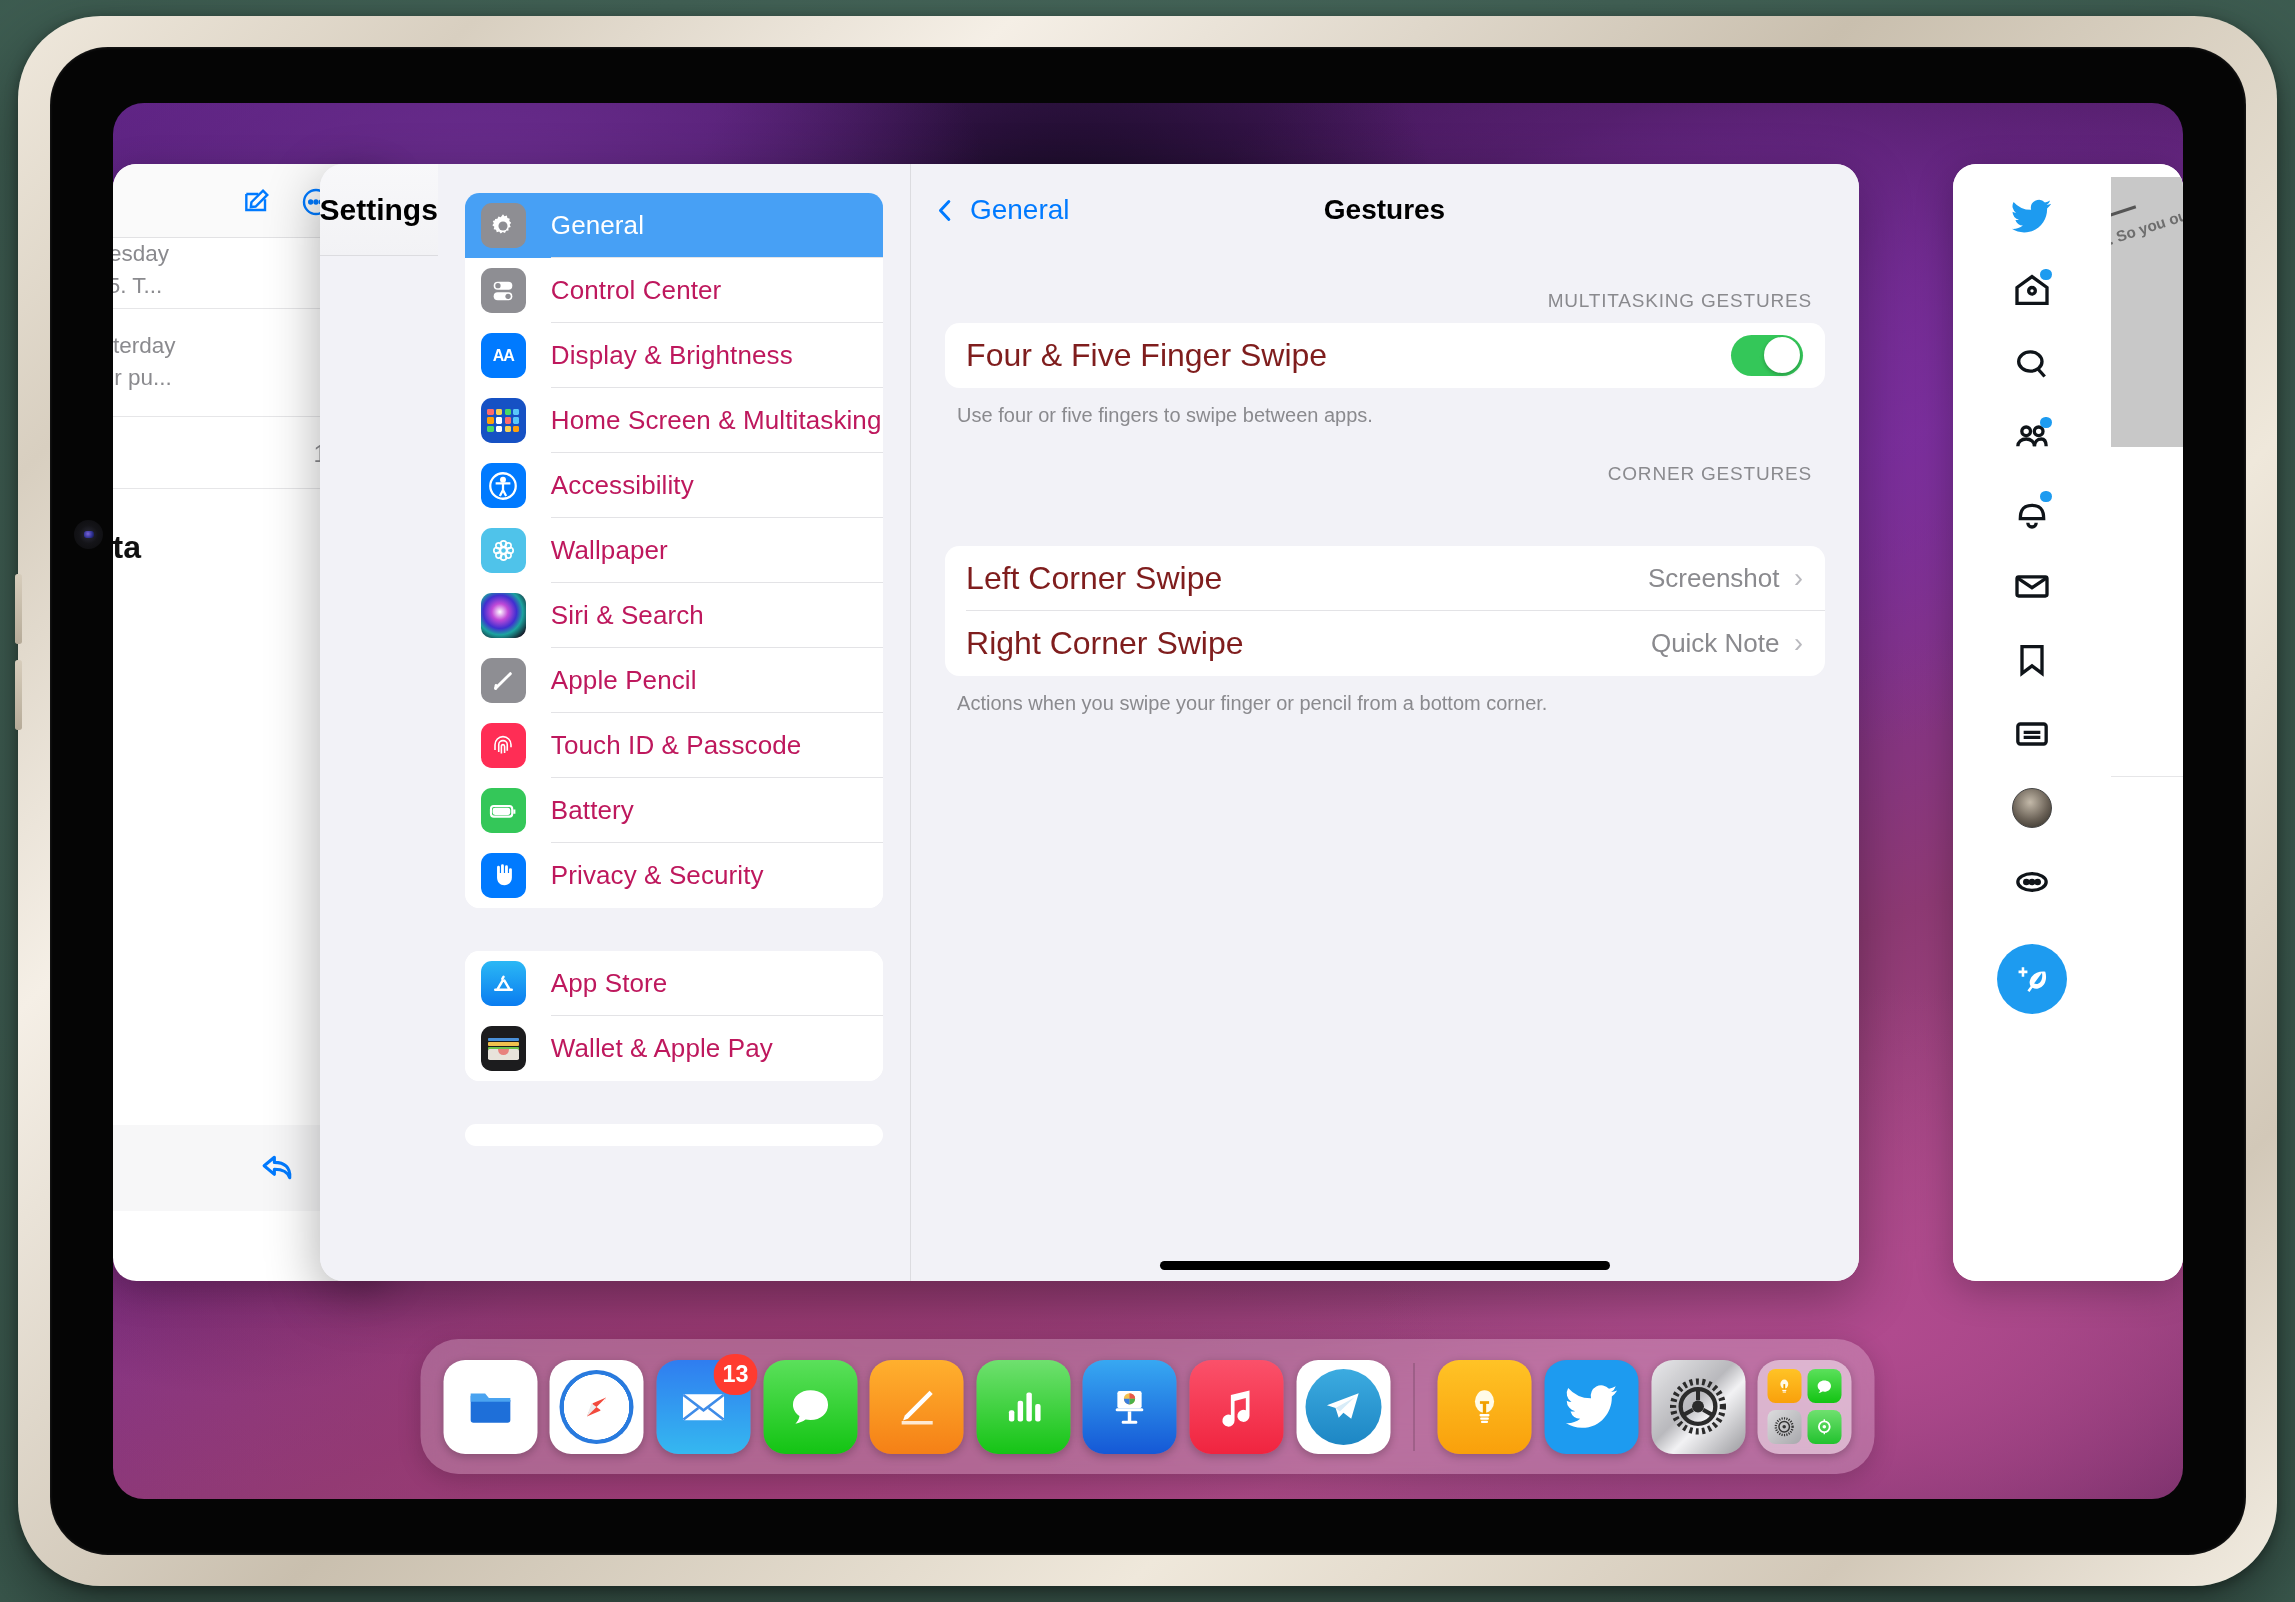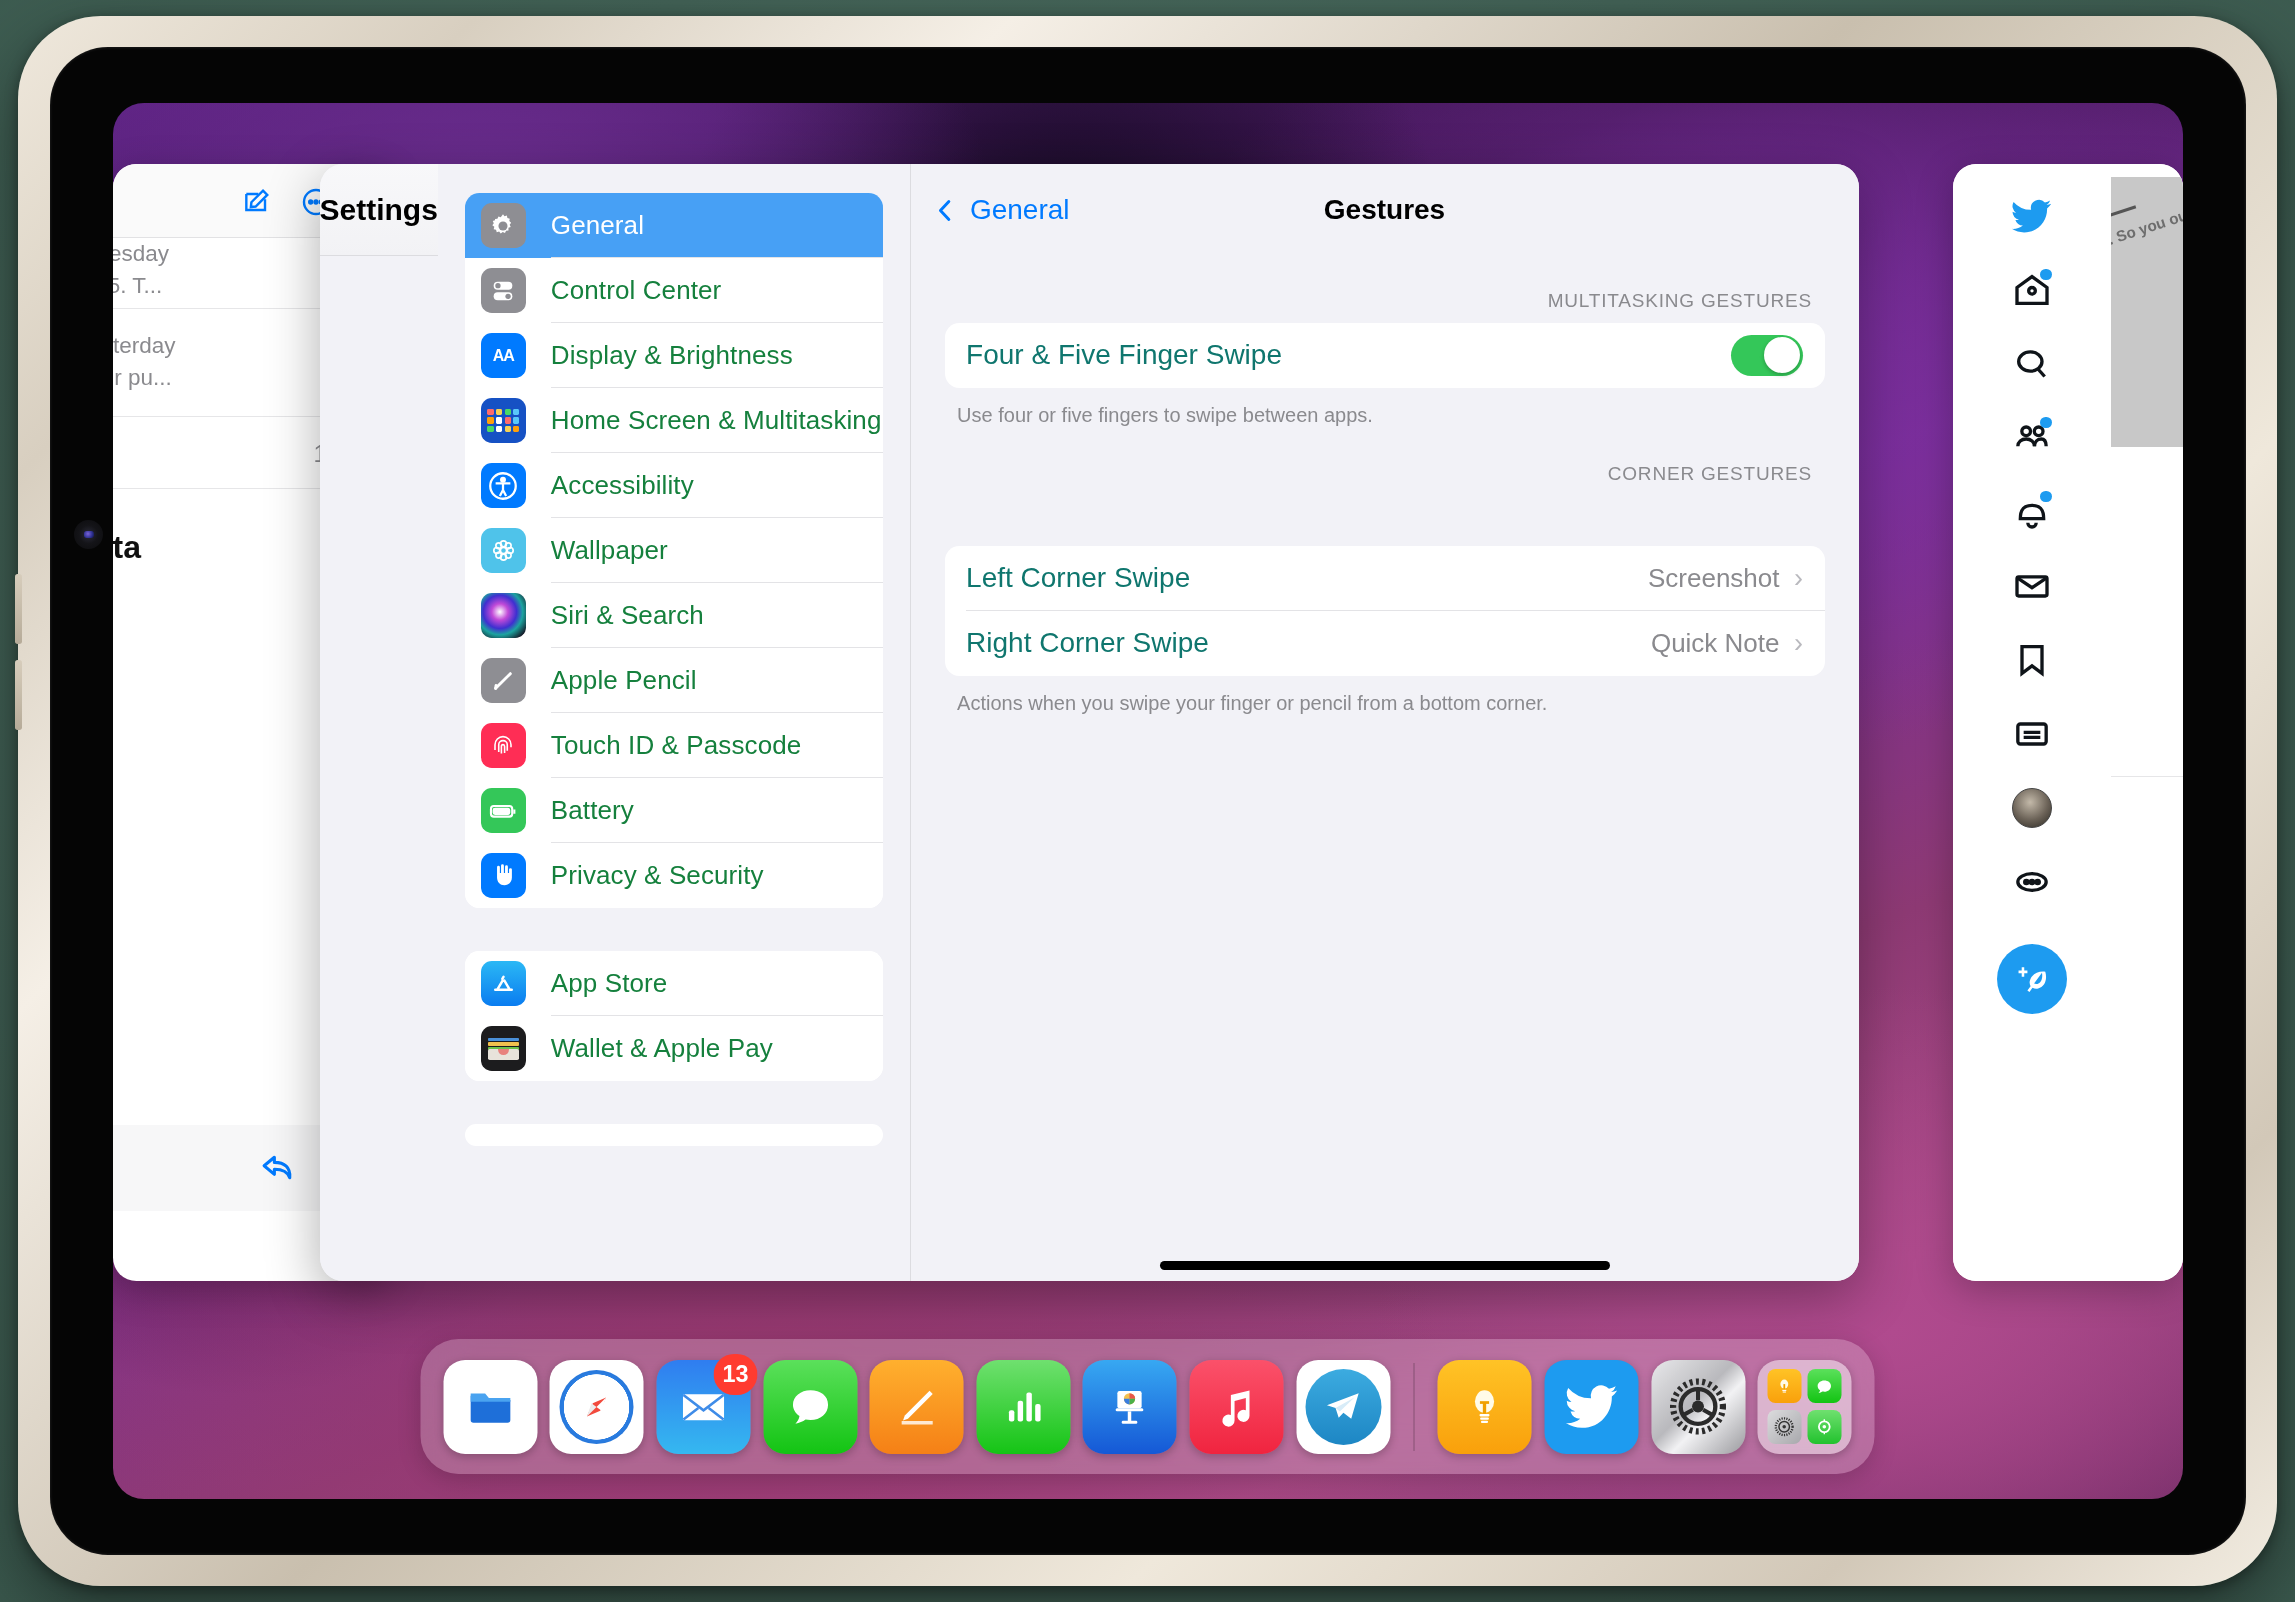--- a/index.html
+++ b/index.html
@@ -97,36 +97,36 @@
   #sbar{ width:590px; background:#f2f2f7; position:relative; display:flex; }
   #sbarHeader{ height:92px; background:linear-gradient(180deg,#f8f8fa,#f2f2f5);
     border-bottom:0.9px solid #dcdce0; display:flex; align-items:center; justify-content:center; }
   #sbarTitle{ font-size:30px; font-weight:bold; color:#000; }
   #sbarScroll{ flex:1; overflow:hidden; padding:29px 27px 0 27px; }
   .sgroup{ background:#fff; border-radius:14.4px; overflow:hidden; margin-bottom:43px; }
   .srow{ display:flex; align-items:center; height:65px; padding:0 0 0 16px; position:relative; background:#fff; }
   .srow.active{ background:#47a0f5; }
   .srow .ico{ width:45px; height:45px; border-radius:10.8px; flex:0 0 auto;
     display:flex; align-items:center; justify-content:center; overflow:hidden; }
-  .srow .lbl{ margin-left:25px; font-size:26px; color:#15803d; letter-spacing:0.1px; }
+  .srow .lbl{ margin-left:25px; font-size:26px; color:#be185d; letter-spacing:0.1px; }
   .srow.active .lbl{ color:#fff; }
   .srow .divider{ position:absolute; left:86px; right:0; bottom:0; height:0.9px; background:#e3e3e6; }
   .srow:last-child .divider{ display:none; }
 
   
   #detail{ flex:1; background:#f2f2f7; position:relative; border-left:0.9px solid #dcdce0; }
   #detailNav{ height:92px; position:relative; display:flex; align-items:center; }
   #backBtn{ position:absolute; left:21.6px; display:flex; align-items:center; gap:10.8px; cursor:pointer; }
   #backBtn .bklabel{ color:#007aff; font-size:28px; }
   #detailTitle{ width:100%; text-align:center; font-size:28px; font-weight:bold; color:#000; }
   #detailBody{ padding:0 34px; }
   .sec-hdr{ font-size:19px; color:#8a8a8e; letter-spacing:0.8px; padding:34px 12.6px 10.8px 12.6px;text-align:right; }
   .card{ background:#fff; border-radius:14.4px; overflow:hidden; }
   .crow{ display:flex; align-items:center; height:65px; padding:0 21.6px 0 21.6px; position:relative; }
-  .crow .ctitle{ font-size:28px; color:#0f766e; }
+  .crow .ctitle{ font-size:32px; color:#7f1d1d; }
   .crow .cval{ margin-left:auto; font-size:26px; color:#8a8a8e; }
   .crow .chev{ margin-left:14.4px; color:#b9b9be; font-size:27px; line-height:1; }
   .crow .cdiv{ position:absolute; left:21.6px; right:0; bottom:0; height:0.9px; background:#e3e3e6; }
   .crow:last-child .cdiv{ display:none; }
   .footnote{ font-size:20px; color:#8a8a8e; padding:14.4px 12.6px 0 12.6px; line-height:1.35; }
   .toggle{ margin-left:auto; width:72px; height:41px; border-radius:21px; background:#34c759; position:relative; }
   .toggle::after{ content:""; position:absolute; right:2.7px; top:2.7px; width:36px; height:36px;
     border-radius:50%; background:#fff; box-shadow:0 1.8px 4.5px rgba(0,0,0,.25); }
   #homeIndicator{ position:absolute; left:50%; transform:translateX(-50%); bottom:10.8px;
     width:450px; height:9px; border-radius:4.5px; background:#000; }

